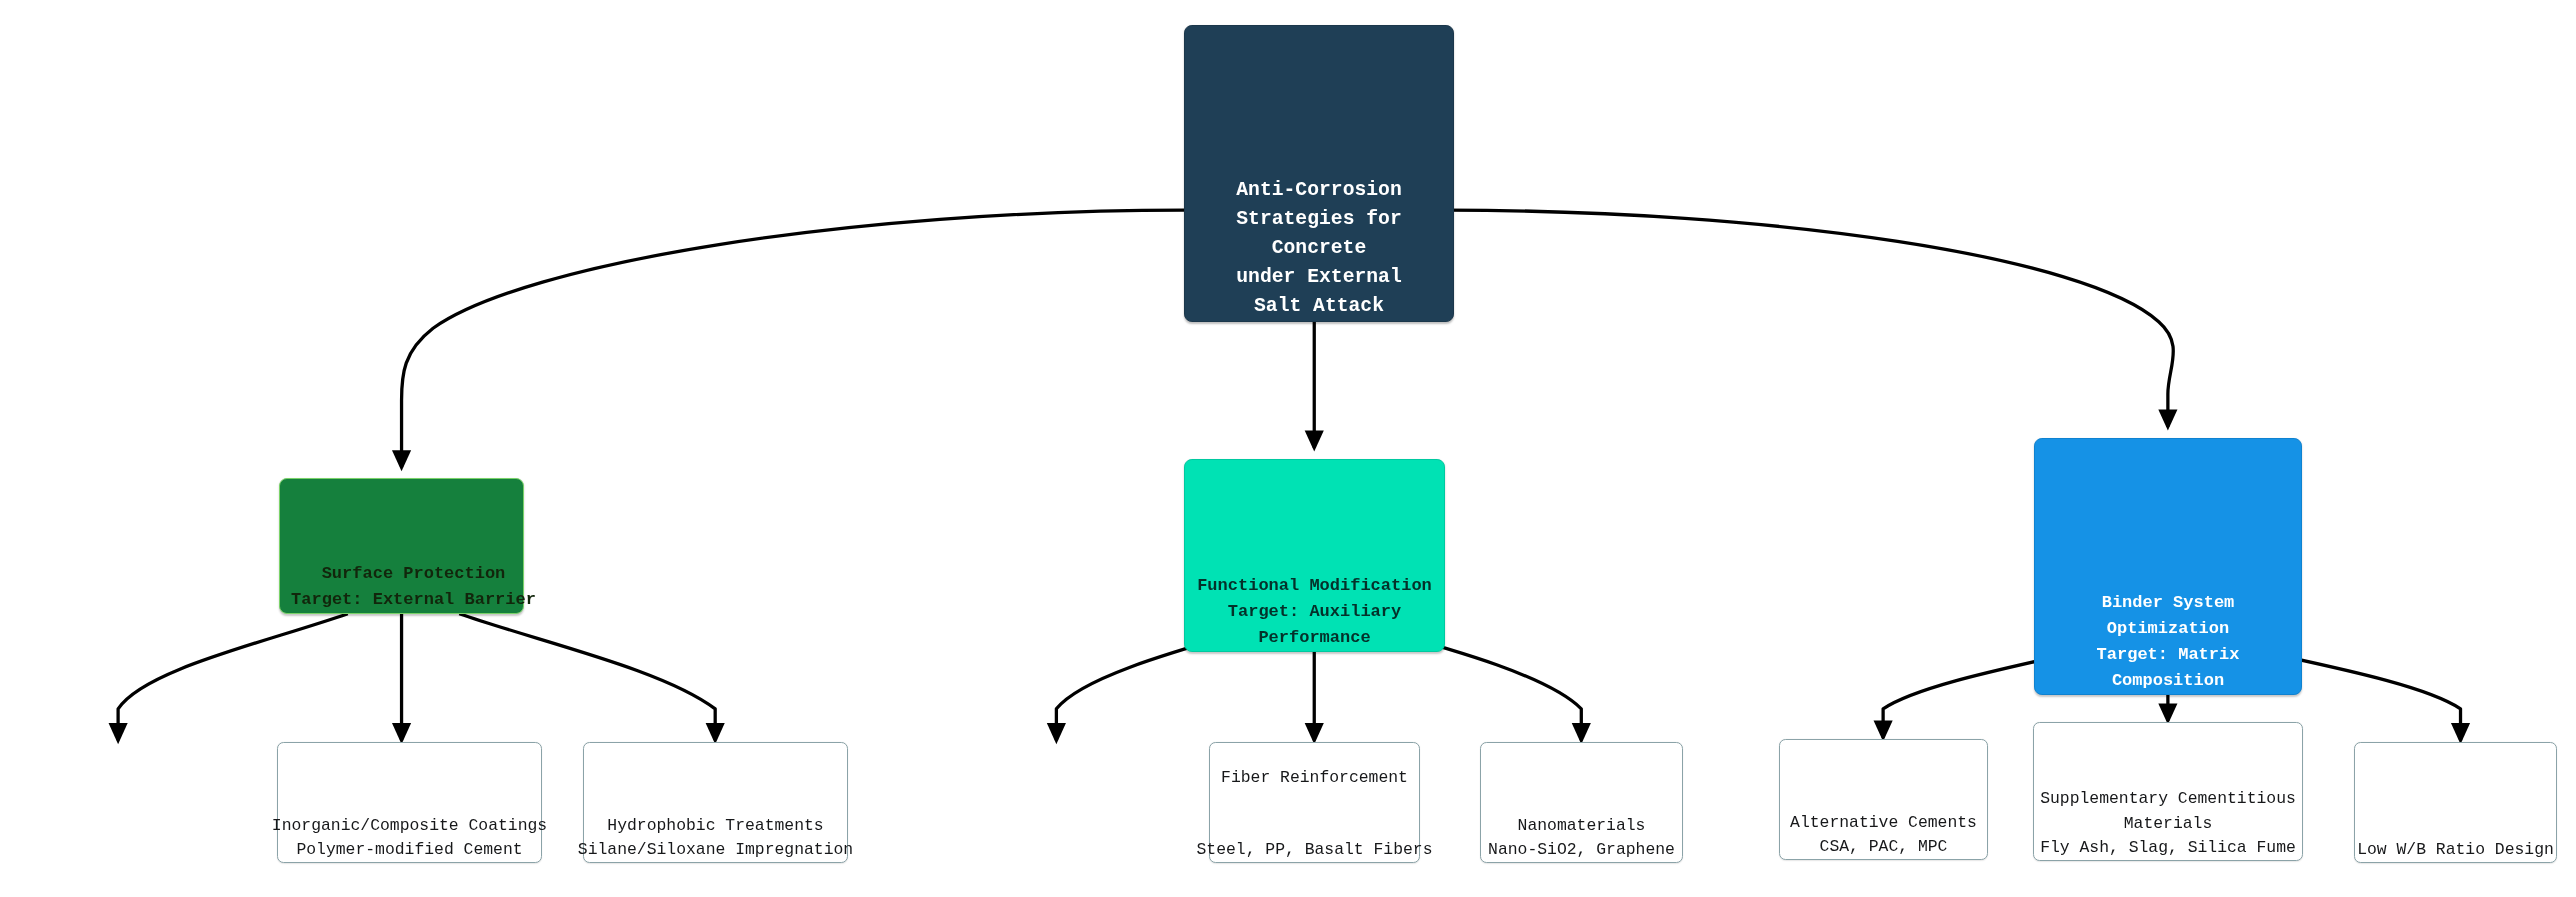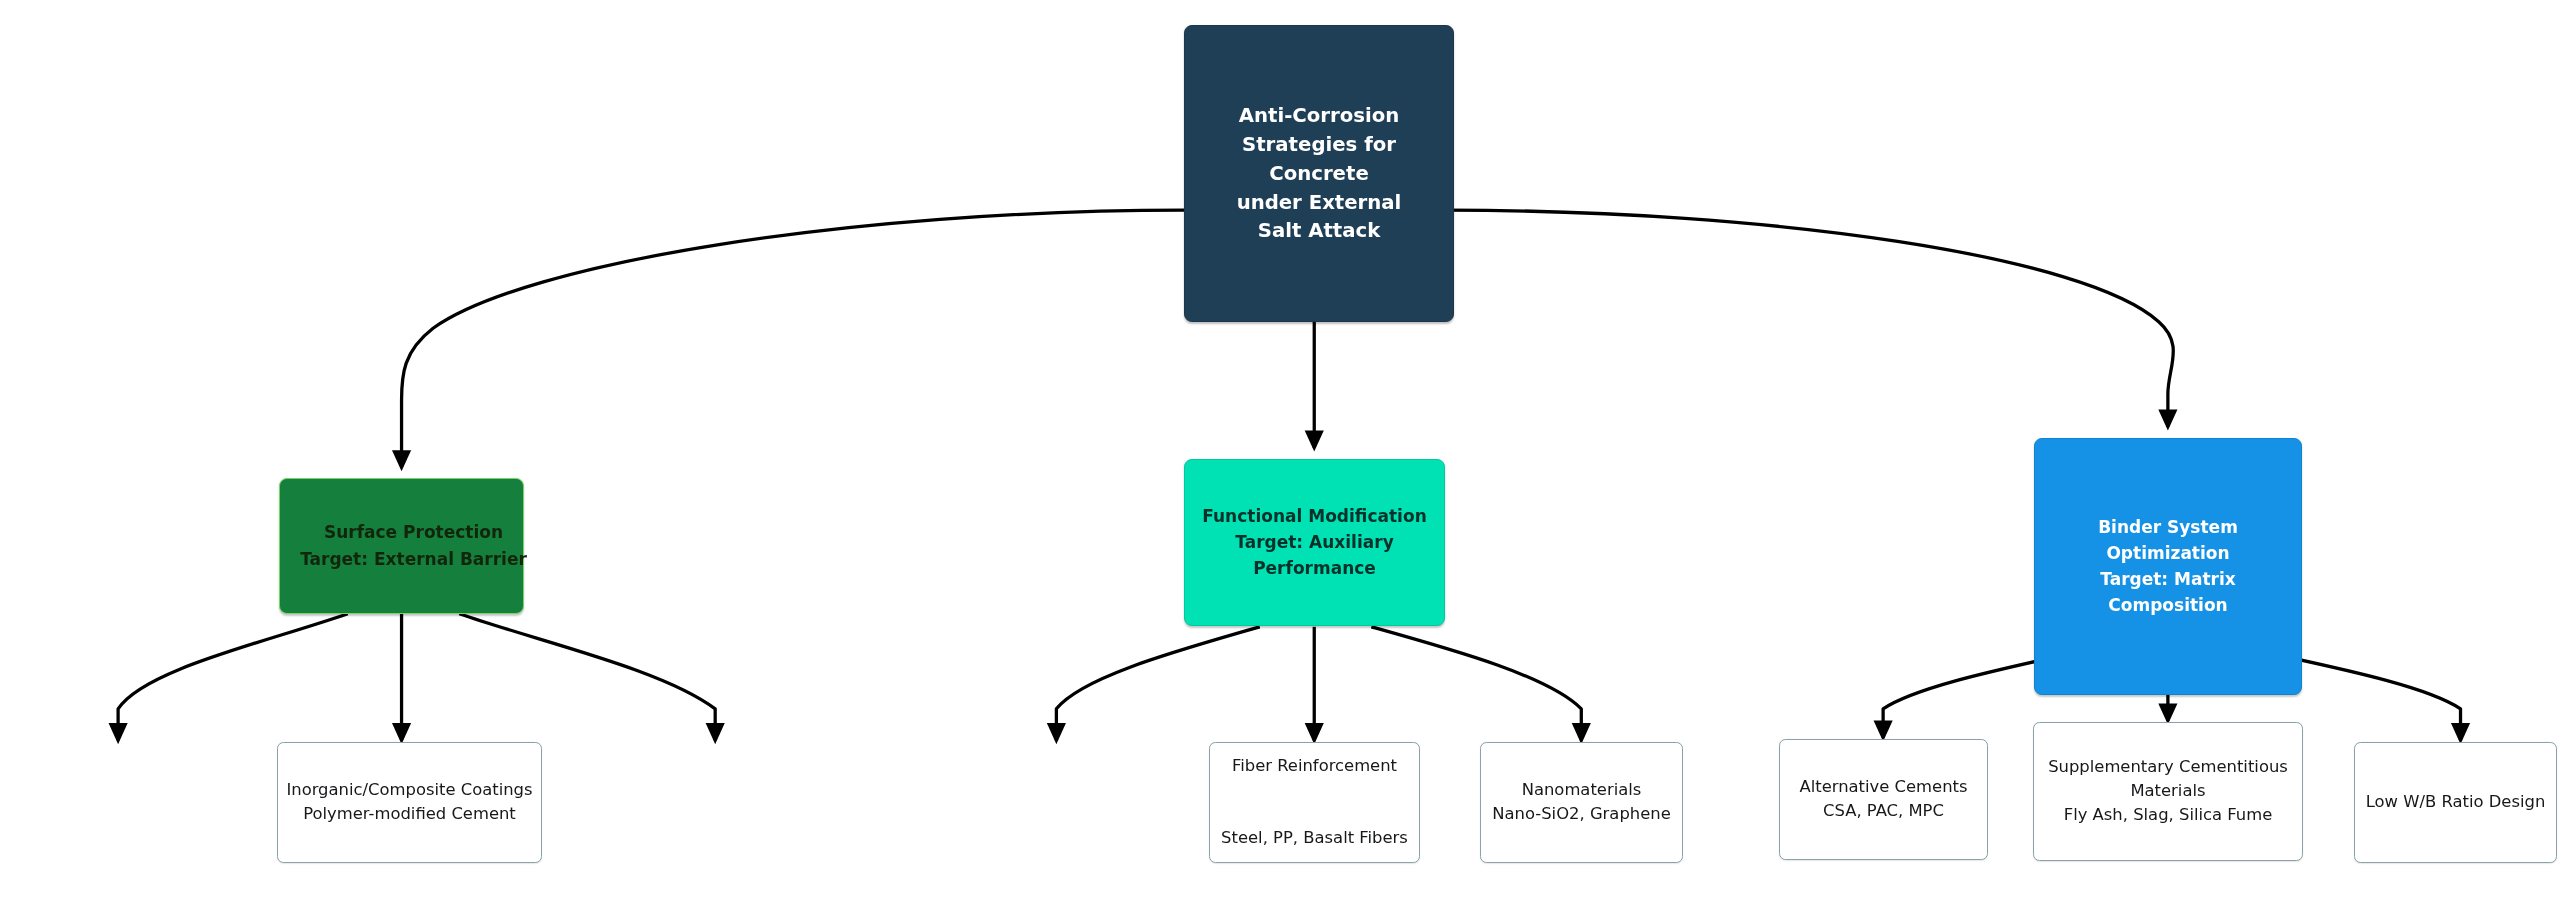--- a/index.html
+++ b/index.html
@@ -33,23 +33,24 @@
     stroke-width: 5;
     stroke-linecap: butt;
     stroke-linejoin: round;
   }
   .node-box {
     position: absolute;
     box-sizing: border-box;
     display: flex;
     flex-direction: column;
     align-items: center;
-    justify-content: center;
+    justify-content: flex-end;
     text-align: center;
     border-radius: 7.9px;
+    font-family: Liberation Mono, monospace;
   }
   .node-line {
     display: block;
     white-space: nowrap;
   }
 
   
   .node-root {
     background: #1f3f56;
     border: 1.3px solid #1b374b;
@@ -136,39 +137,43 @@
     <span class="node-line">Concrete</span>
     <span class="node-line">under External</span>
     <span class="node-line">Salt Attack</span>
   </div>
 
   <div class="node-box node-l2 node-green" style="left:279px; top:478px; width:245px; height:136px;">
     <span class="node-line">Surface Protection</span>
     <span class="node-line">Target: External Barrier</span>
   </div>
 
-  <div class="node-box node-l2 node-teal" style="left:1184px; top:459px; width:261px; height:167px;">
+  <div class="node-box node-l2 node-teal" style="left:1184px; top:459px; width:261px; height:193px;">
     <span class="node-line">Functional Modification</span>
     <span class="node-line">Target: Auxiliary</span>
     <span class="node-line">Performance</span>
   </div>
 
   <div class="node-box node-l2 node-blue" style="left:2034px; top:438px; width:268px; height:257px;">
     <span class="node-line">Binder System</span>
     <span class="node-line">Optimization</span>
     <span class="node-line">Target: Matrix</span>
     <span class="node-line">Composition</span>
   </div>
 
 
   <div class="node-box node-leaf" style="left:269px; top:742px; width:265px; height:121px;margin-left:8px;">
     <span class="node-line">Inorganic/Composite Coatings</span>
     <span class="node-line">Polymer-modified Cement</span>
   </div>
 
+  <div class="node-box node-leaf" style="left:583px; top:742px; width:265px; height:121px;">
+    <span class="node-line">Hydrophobic Treatments</span>
+    <span class="node-line">Silane/Siloxane Impregnation</span>
+  </div>
 
 
   <div class="node-box node-leaf" style="left:1209px; top:742px; width:211px; height:121px;gap:48px;">
     <span class="node-line">Fiber Reinforcement</span>
     <span class="node-line">Steel, PP, Basalt Fibers</span>
   </div>
 
   <div class="node-box node-leaf" style="left:1480px; top:742px; width:203px; height:121px;">
     <span class="node-line">Nanomaterials</span>
     <span class="node-line">Nano-SiO2, Graphene</span>

